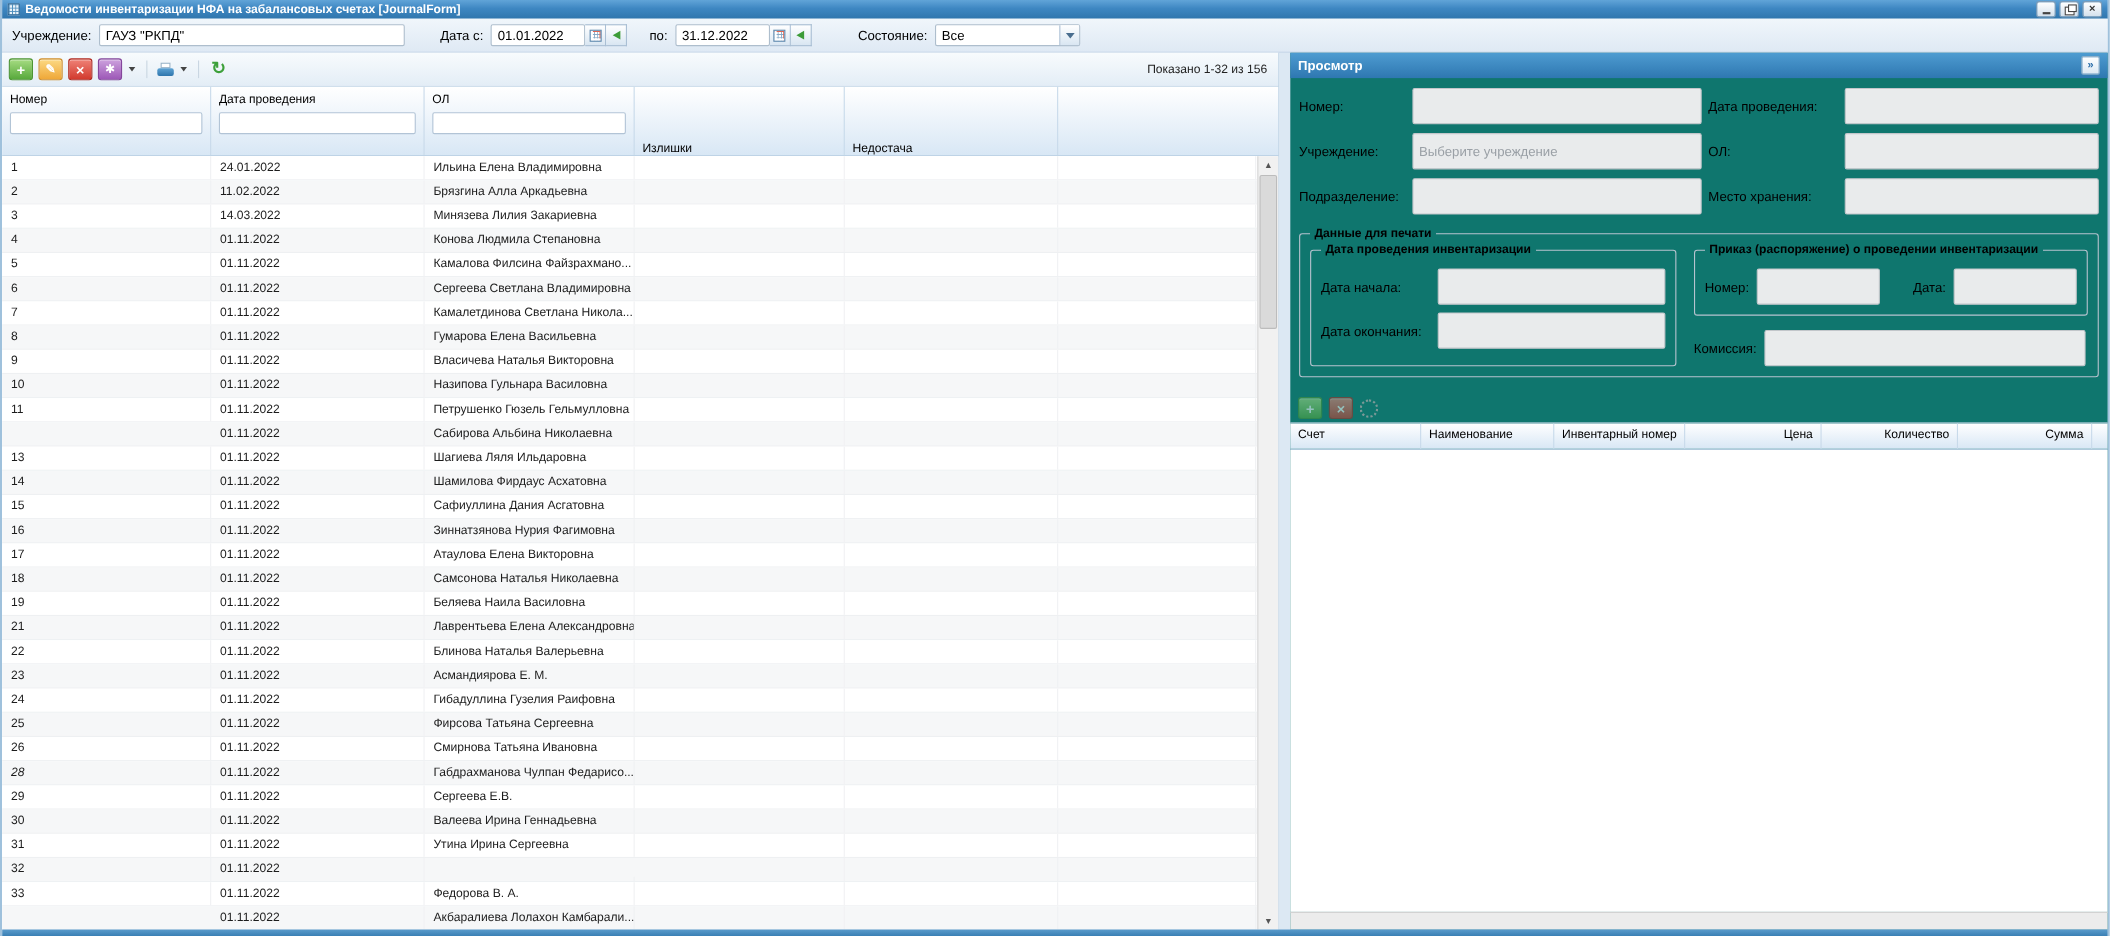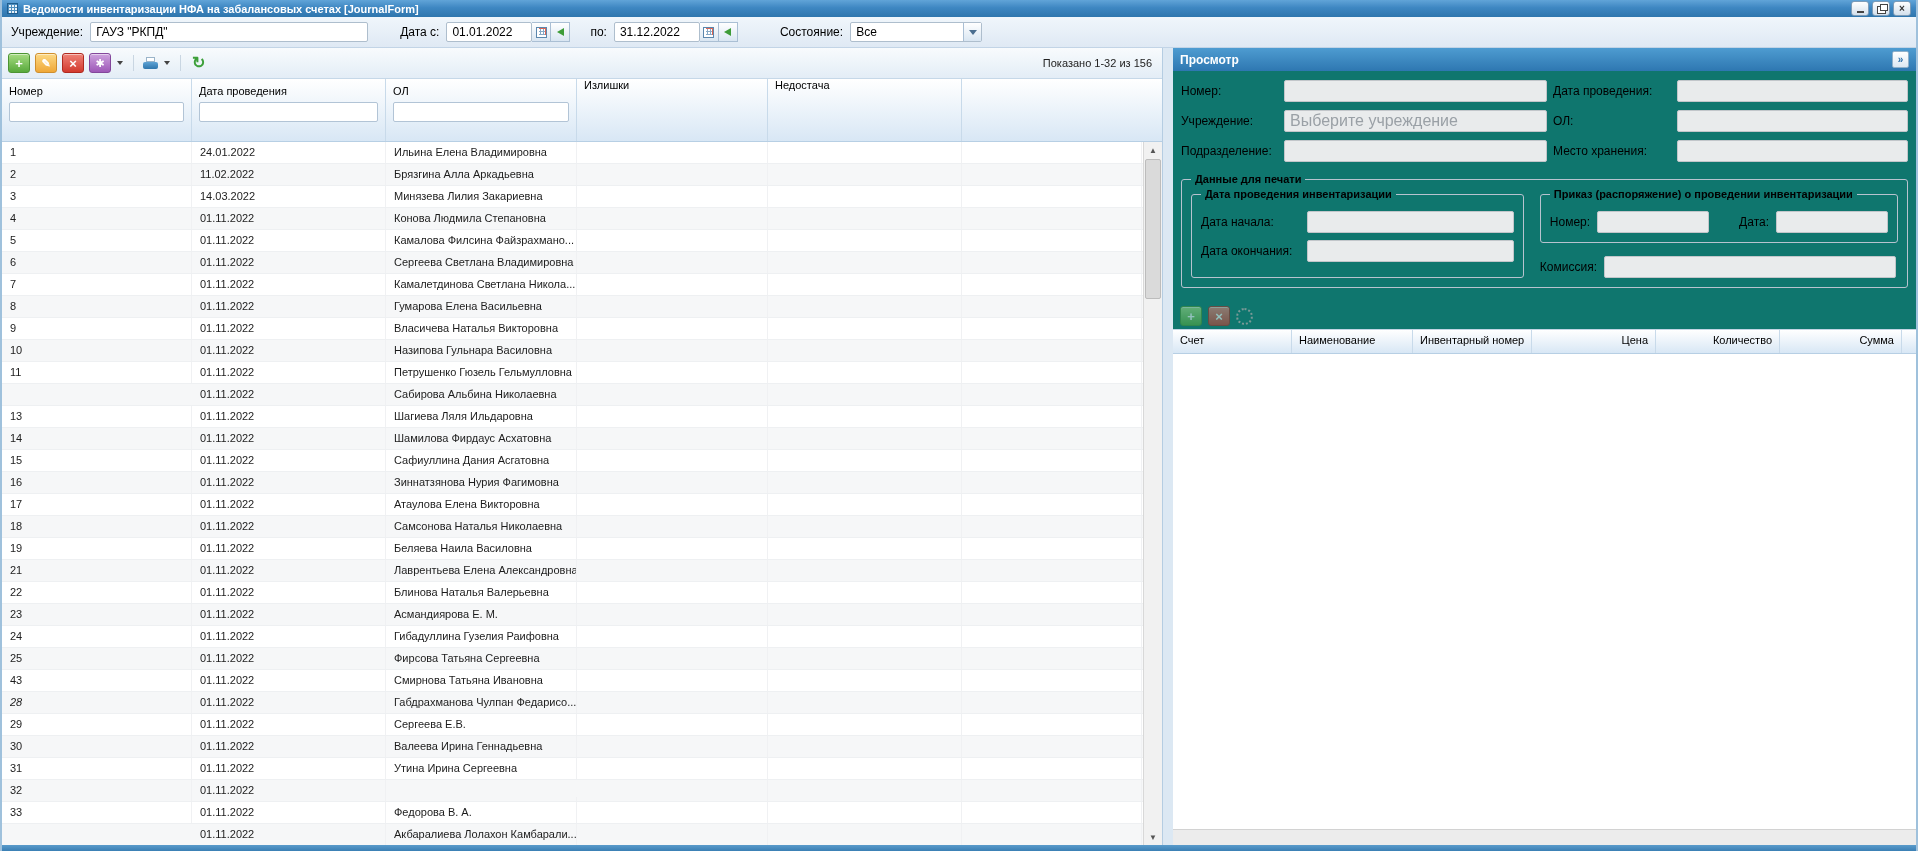--- a/index.html
+++ b/index.html
@@ -48,41 +48,41 @@
   .tsep{width:1px;height:16px;background:#c9d6e2;margin:0 4px}
   .printer{width:15px;height:12px;position:relative;cursor:pointer}
   .pr-body{position:absolute;bottom:0;width:15px;height:7px;background:linear-gradient(#5ea3d4,#2f76ad);border-radius:2px}
   .pr-paper{position:absolute;top:0;left:3px;width:9px;height:5px;background:#fff;border:1px solid #9ab4c9;box-sizing:border-box}
   .refresh{color:#3da03a;font-size:16px;font-weight:bold;line-height:1;cursor:pointer;margin-left:2px}
   .paging{margin-left:auto;font-size:11px;color:#222;padding-right:4px}
 
   
   .grid-header{height:62px;flex:0 0 62px;display:flex;background:linear-gradient(#ffffff,#d8e7f5);border-bottom:1px solid #b7cfe4;font-size:11px;color:#000}
   .jh-cell{box-sizing:border-box;border-right:1px solid #c8daea;padding:6px 7px 0 7px;display:flex;flex-direction:column}
-  .jh-center{justify-content:flex-start;padding-top:0}
+  .jh-center{justify-content:flex-end;padding-top:16px}
   .jh-fill{flex:1;border-right:none}
   .jh-label{display:block;margin-bottom:5px;white-space:nowrap;overflow:hidden}
   .jh-center .jh-label{margin-bottom:0}
   .jh-filter{height:20px;border:1px solid #b2c4d6;border-radius:2px;box-sizing:border-box;width:100%;padding:0 4px;font-size:11px;font-family:inherit;background:#fff}
   .grid-body-wrap{flex:1;display:flex;min-height:0;background:#fff}
   .grid-rows{flex:1;min-width:0}
   .grid-row{height:21px;display:flex;border-bottom:1px solid #eef0f2;background:#fff;cursor:pointer}
   .grid-row.alt{background:#f6f7f8}
   .gcell{box-sizing:border-box;padding:0 8px;font-size:11px;line-height:20px;color:#1c1c1c;border-right:1px solid #f0f1f3;overflow:hidden;white-space:nowrap}
   .vscroll{width:18px;flex:0 0 18px;background:#f1f1f1;border-left:1px solid #d8d8d8;display:flex;flex-direction:column;align-items:center}
   .sarr{height:16px;width:100%;display:flex;align-items:center;justify-content:center;font-size:8px;color:#555;cursor:pointer}
   .sthumb{width:14px;height:138px;background:#dadada;border:1px solid #bcbcbc;border-radius:2px;margin-top:1px;cursor:grab}
   .sspace{flex:1}
 
   
   .p-header{height:23px;flex:0 0 23px;background:linear-gradient(#4e9cd1,#2e77b1);color:#fff;font-weight:bold;font-size:12px;display:flex;align-items:center;padding:0 7px}
   .collapse-btn{margin-left:auto;width:15px;height:15px;background:linear-gradient(#fff,#dce8f3);border:1px solid #8fb0ca;border-radius:2px;color:#2a6da8;font-size:10px;font-weight:bold;display:flex;align-items:center;justify-content:center;cursor:pointer}
   .p-form{display:grid;grid-template-columns:97px 263px 118px 1fr;column-gap:6px;row-gap:8px;align-items:center;padding:9px 8px 0 8px;font-size:12px;color:#000}
   .p-form label{white-space:nowrap}
-  .ro-input{height:22px;background:#e9ebec;border:1px solid #c2c6ca;border-radius:2px;box-sizing:border-box;padding:0 5px;font-size:16px;font-family:inherit;color:#444;width:100%}
+  .ro-input{height:33px;background:#e9ebec;border:1px solid #c2c6ca;border-radius:2px;box-sizing:border-box;padding:0 5px;font-size:12px;font-family:inherit;color:#444;width:100%}
   .ro-input::placeholder{color:#9aa0a6;opacity:1}
   fieldset{background:transparent}
   .print-fs{margin:11px 8px 0 8px;border:1px solid #b7c3cf;border-radius:3px;padding:2px 9px 9px 9px}
   fieldset legend{font-size:11px;font-weight:bold;padding:0 4px;color:#000}
   .print-cols{display:grid;grid-template-columns:1fr 1fr;gap:16px;margin-top:1px}
   .inner-fs{border:1px solid #b7c3cf;border-radius:3px;padding:4px 9px 9px 9px;margin:0}
   .df-row{display:grid;grid-template-columns:100px 1fr;gap:6px;align-items:center;margin-top:7px;font-size:12px}
   .order-row{display:flex;align-items:center;gap:7px;margin-top:7px;font-size:12px}
   .order-row .ro-input{width:112px}
   .order-gap{width:16px}
@@ -379,21 +379,21 @@
             </div>
             <div class="grid-row alt">
               <div class="gcell" style="width: 190px;">25</div>
               <div class="gcell" style="width: 194px;">01.11.2022</div>
               <div class="gcell" style="width: 191px;">Фирсова Татьяна Сергеевна</div>
               <div class="gcell" style="width: 191px;"></div>
               <div class="gcell" style="width: 194px;"></div>
               <div class="gcell" style="width: 180px;"></div>
             </div>
             <div class="grid-row">
-              <div class="gcell" style="width: 190px;">43</div>
+              <div class="gcell" style="width: 190px;">26</div>
               <div class="gcell" style="width: 194px;">01.11.2022</div>
               <div class="gcell" style="width: 191px;">Смирнова Татьяна Ивановна</div>
               <div class="gcell" style="width: 191px;"></div>
               <div class="gcell" style="width: 194px;"></div>
               <div class="gcell" style="width: 180px;"></div>
             </div>
             <div class="grid-row alt">
               <div class="gcell" style="width: 190px; font-style: italic;">28</div>
               <div class="gcell" style="width: 194px;">01.11.2022</div>
               <div class="gcell" style="width: 191px;">Габдрахманова Чулпан Федарисо...</div>

